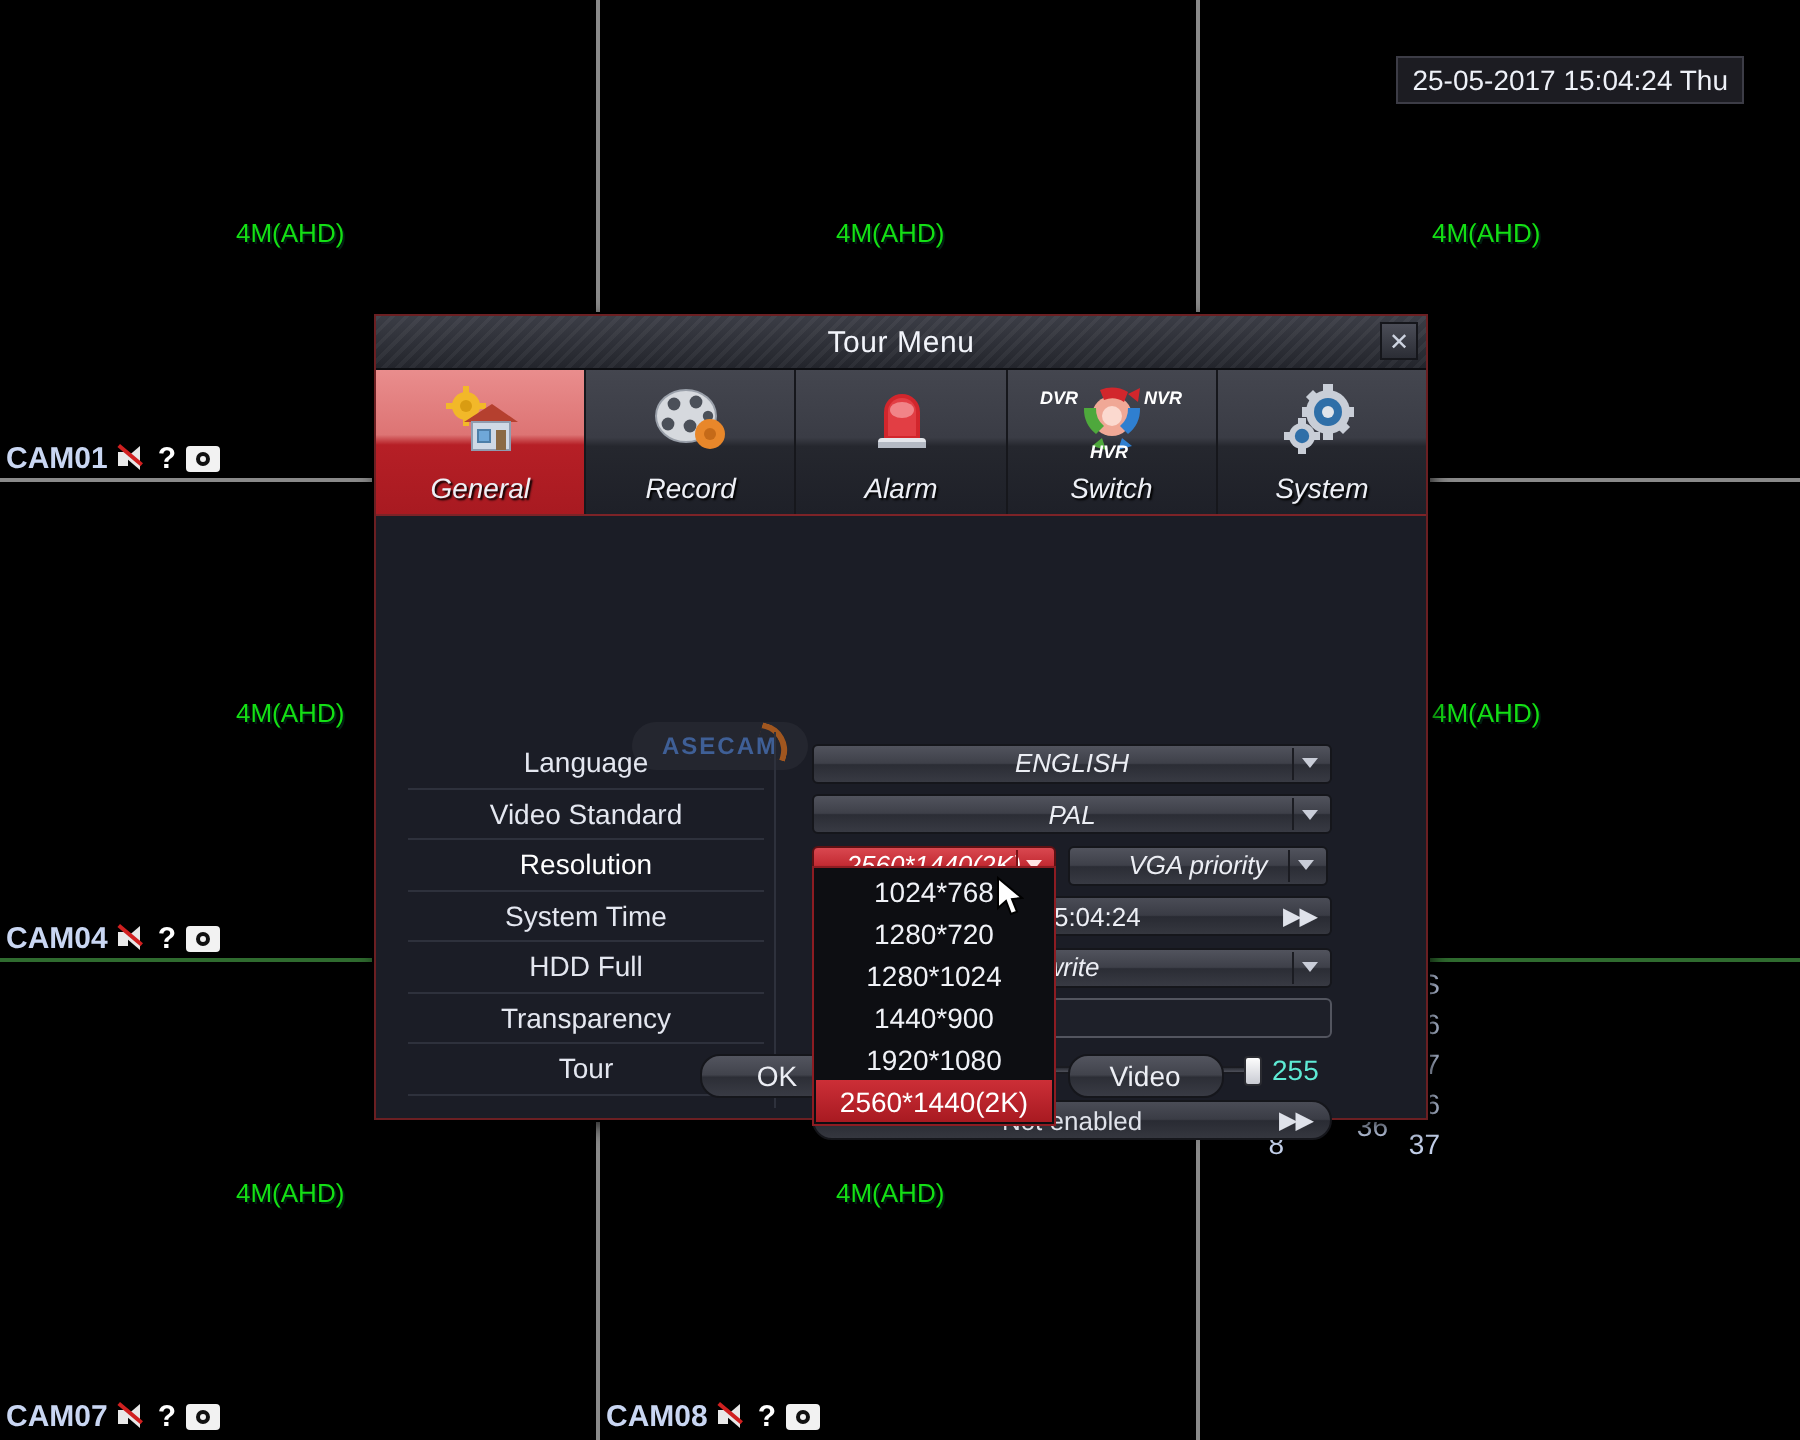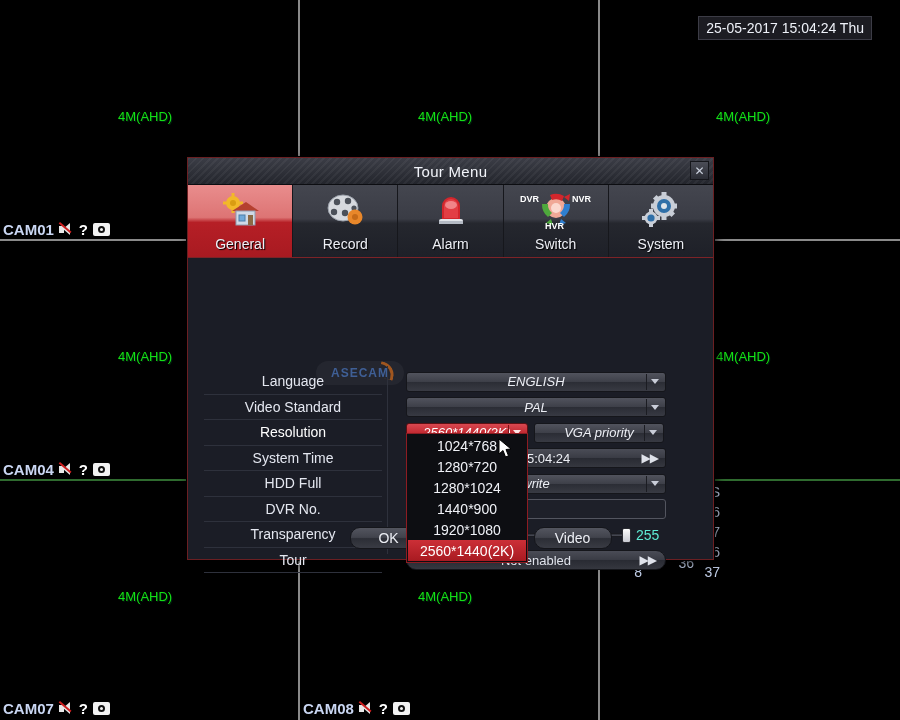--- a/index.html
+++ b/index.html
@@ -54,21 +54,21 @@
 
   .res-tag {
     position: absolute;
     font-size: 13px; color: #14e014;
     font-family: "Liberation Sans", sans-serif;
     text-shadow: 1px 1px 0 #021;
   }
 
   .timestamp {
     position: absolute;
-    right: 28px; top: 16px;
+    right: 28px; top: 28px;
     background: #1c1c22;
     color: #eef1f8;
     font-size: 14px;
     padding: 3px 7px;
     border: 1px solid #3c3c46;
     white-space: nowrap;
   }
 
   
   .bitrate {
@@ -121,20 +121,21 @@
     background: linear-gradient(#44464f 0%, #3a3c45 47%, #25272e 53%, #1e2028 100%);
     border-bottom: 1px solid #7d2327;
   }
   .tab {
     position: relative;
     flex: 1 1 0;
     display: flex; flex-direction: column;
     align-items: center; justify-content: flex-end;
     border-right: 1px solid #16171c;
     cursor: pointer;
+    font-style: italic;
   }
   .tab:last-child { border-right: none; }
   .tab.active {
     background: linear-gradient(#e98d8d 0%, #dd7474 45%, #b61f26 52%, #a81a21 100%);
   }
   .tab .ticon {
     position: absolute; top: 4px; left: 0; right: 0;
     height: 42px;
     display: flex; align-items: center; justify-content: center;
   }
@@ -535,21 +536,20 @@
         <span>ASECAM</span>
         <span class="swoosh"></span>
       </div>
 
       <div class="labels">
         <div class="lbl-row">Language</div>
         <div class="lbl-row">Video Standard</div>
         <div class="lbl-row sel">Resolution</div>
         <div class="lbl-row">System Time</div>
         <div class="lbl-row">HDD Full</div>
-        <div class="lbl-row">DVR No.</div>
         <div class="lbl-row">Transparency</div>
         <div class="lbl-row">Tour</div>
       </div>
 
       <div class="vdivider"></div>
 
       <div class="controls">
 
         <div class="ctl-row">
           <div class="combo wide">

